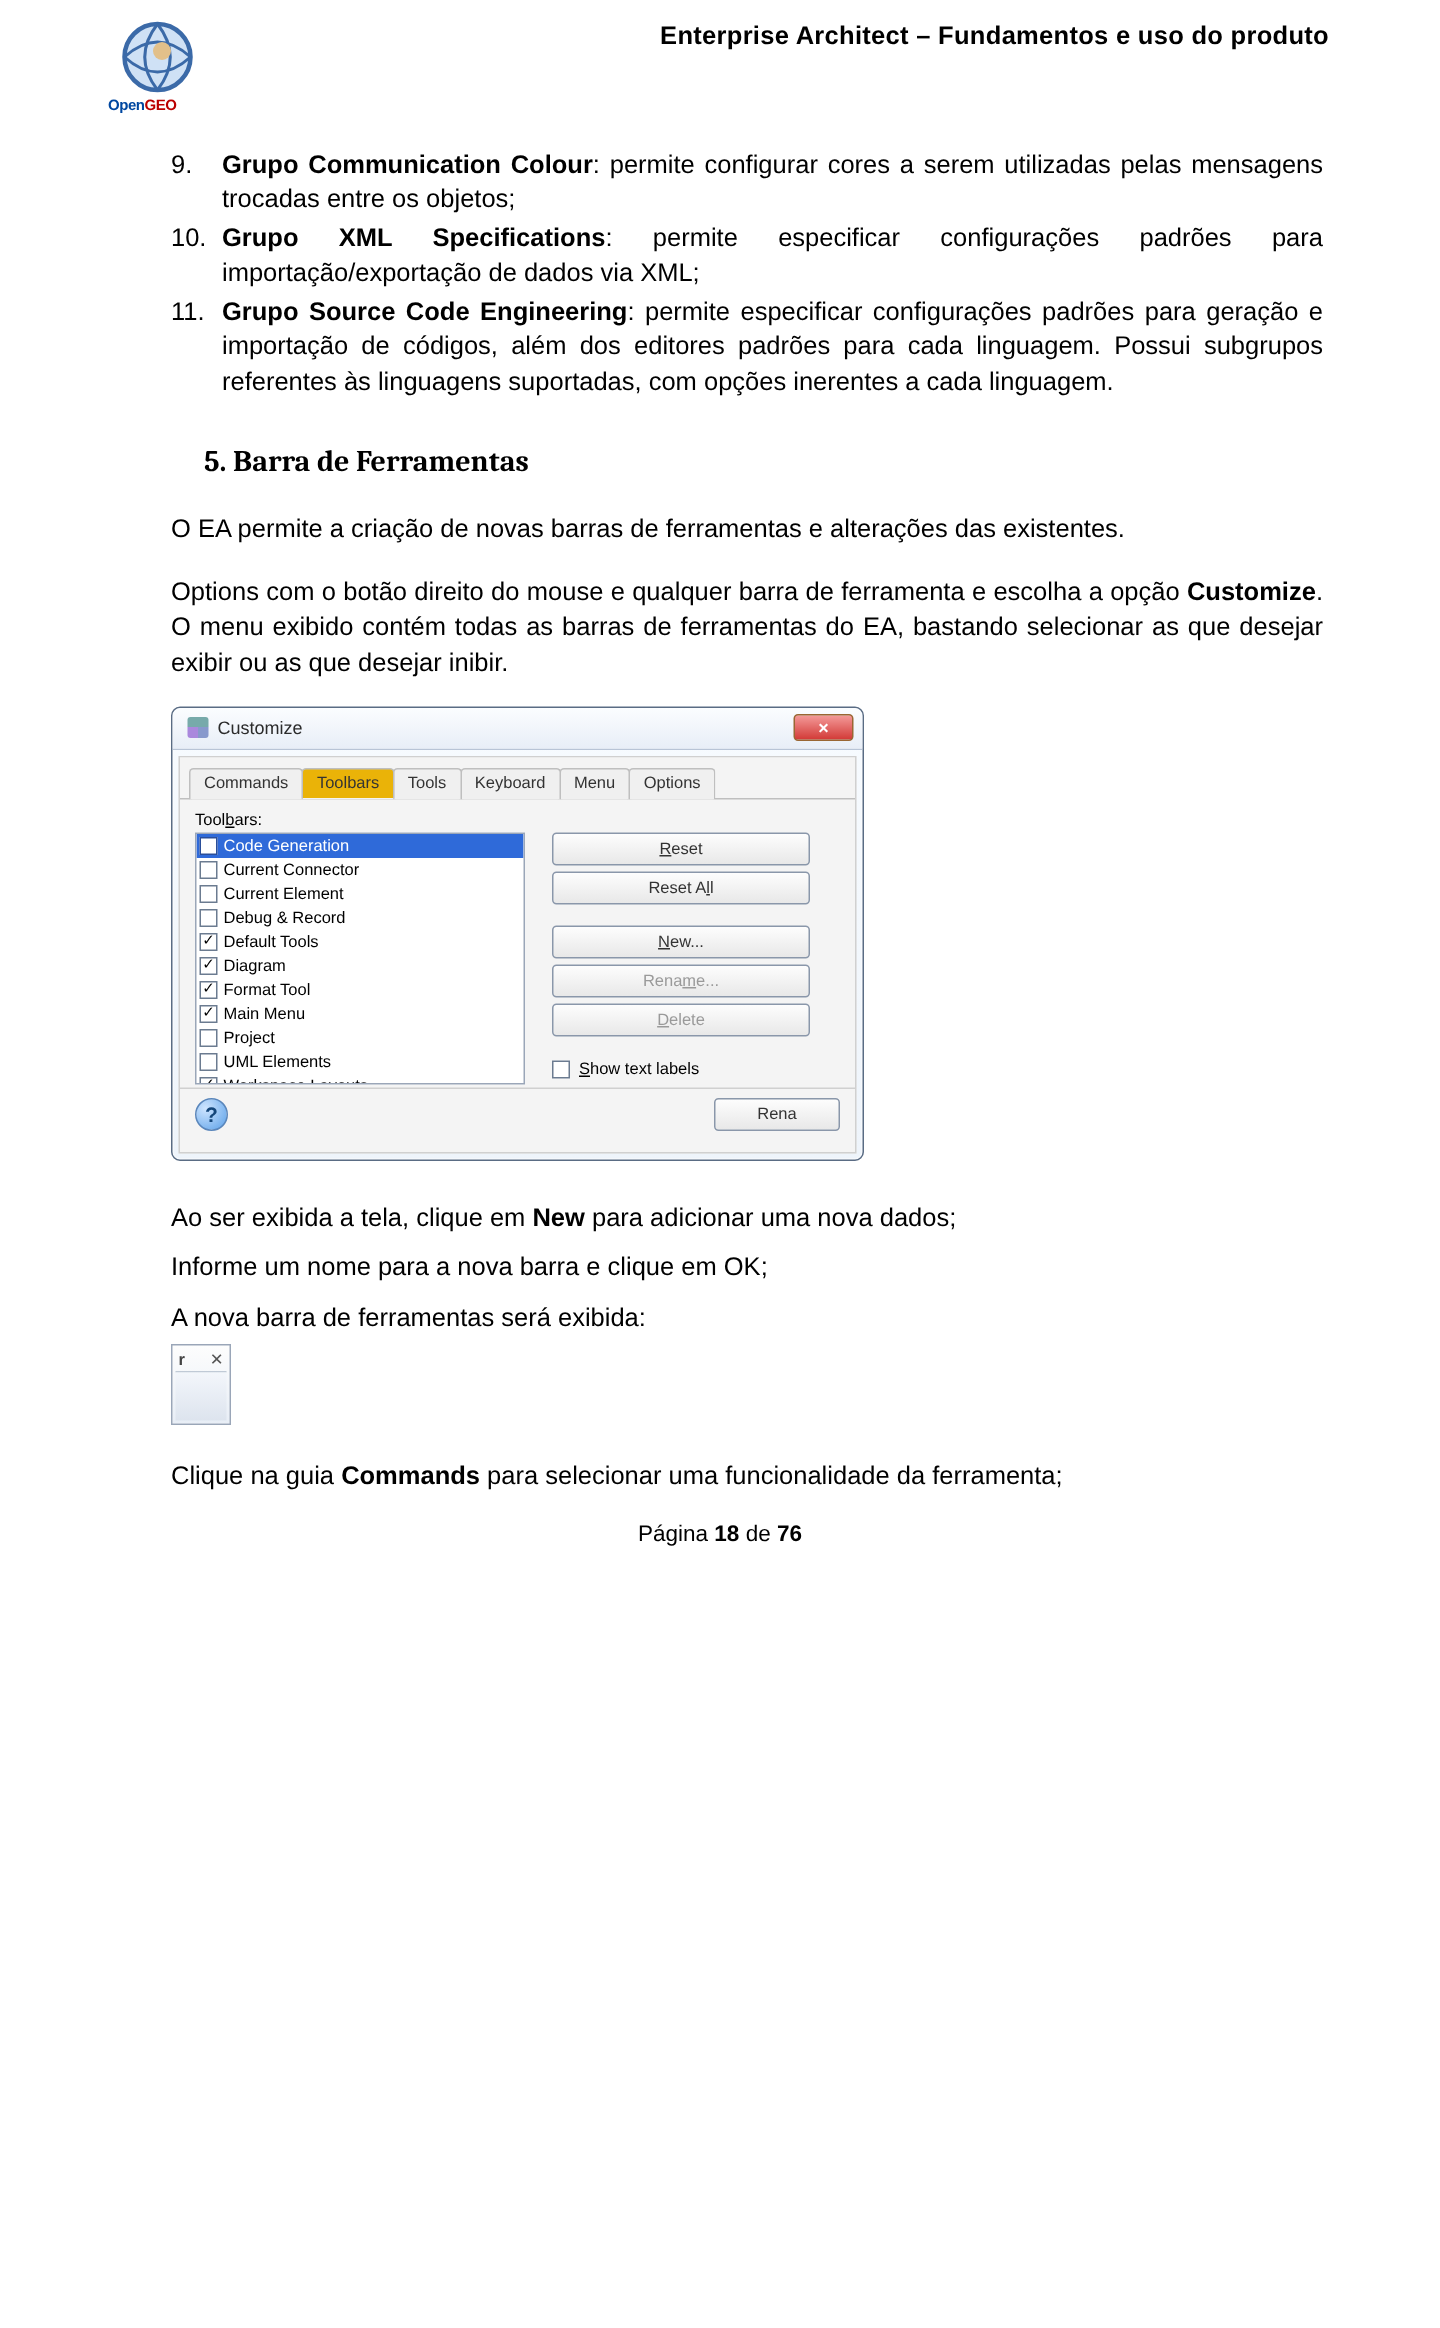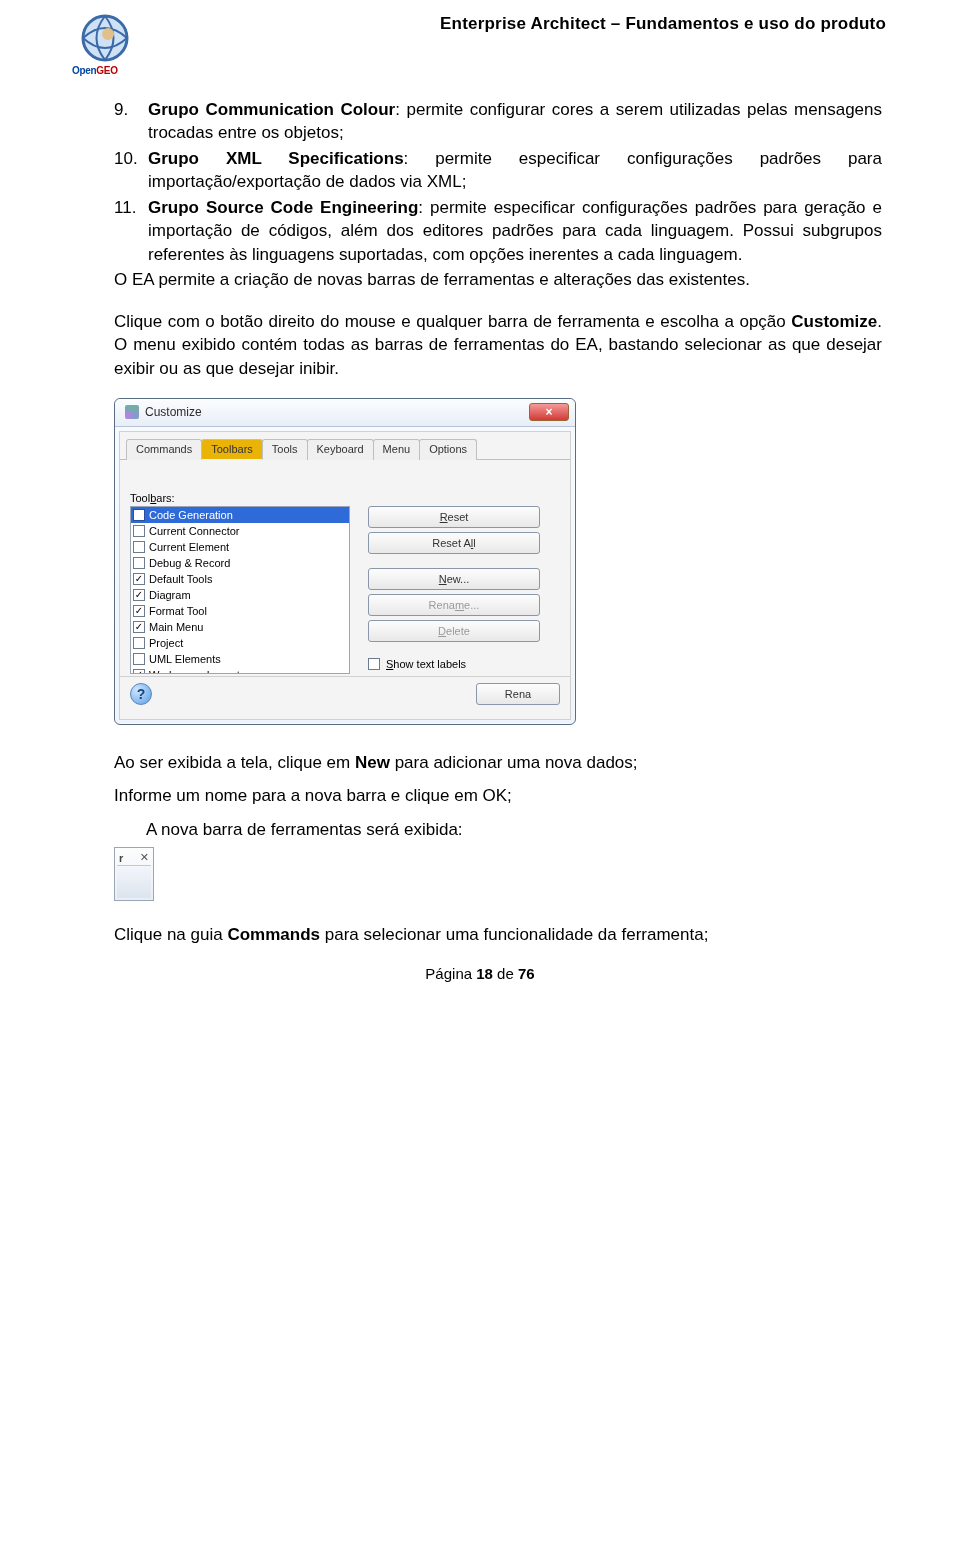--- a/index.html
+++ b/index.html
@@ -58,21 +58,21 @@
     font-size: 20px;
     font-weight: 700;
     margin: 30px 0 22px 22px;
   }
   p.body {
     font-size: 17px;
     line-height: 1.38;
     text-align: justify;
     margin-bottom: 18px;
   }
-  p.body.tight { margin-bottom: 6px; margin-left: 32px; }
+  p.body.tight { margin-bottom: 6px; }
   p.sub { margin-bottom: 10px; }
   
   .dialog {
     width: 462px;
     border: 1px solid #5a6c84;
     border-radius: 6px;
     background: linear-gradient(#f7fbff 0, #eef4fb 100%);
     box-shadow: 0 0 0 1px rgba(255,255,255,.4) inset;
     margin: 8px 0 26px 0;
     font-size: 12px;
@@ -128,21 +128,20 @@
   }
   .tab.active {
     background: #eab308;
     border-bottom: 1px solid #f4f4f4;
     z-index: 2;
   }
   .dlg-main {
     display: flex;
     padding: 8px 10px 2px 10px;
     gap: 18px;
-    margin-top: 24px;
   }
   .tb-label { font-size: 11px; margin-bottom: 2px; }
   .tb-label u { text-decoration: underline; }
   .listbox {
     width: 220px; height: 168px;
     background: #fff;
     border: 1px solid #9aa6b8;
     overflow: hidden;
     font-size: 11px;
   }
@@ -252,24 +251,25 @@
       </div>
     </li>
     <li>
       <div class="li-row">
         <div class="li-num">11.</div>
         <div class="li-body"><span class="b">Grupo Source Code Engineering</span><span>: permite especificar configurações padrões para geração e importação de códigos, além dos editores padrões para cada linguagem. Possui subgrupos referentes às linguagens suportadas, com opções inerentes a cada linguagem.</span></div>
       </div>
     </li>
   </ol>
 
+  <h2 class="section"><span>5.</span> <span>Barra de Ferramentas</span></h2>
 
   <p class="body">O EA permite a criação de novas barras de ferramentas e alterações das existentes.</p>
   <p class="body">
-    <span>Clique com o botão direito do mouse e qualquer barra de ferramenta e escolha a opção </span><span class="b">Customize</span><span>. O menu exibido contém todas as barras de ferramentas do EA, bastando selecionar as que desejar exibir ou as que desejar inibir.</span>
+    <span>Options com o botão direito do mouse e qualquer barra de ferramenta e escolha a opção </span><span class="b">Customize</span><span>. O menu exibido contém todas as barras de ferramentas do EA, bastando selecionar as que desejar exibir ou as que desejar inibir.</span>
   </p>
 
   <div class="dialog">
     <div class="dlg-titlebar">
       <div class="dlg-ico"></div>
       <div class="dlg-title">Customize</div>
       <div class="dlg-close">
         <span>×</span>
       </div>
     </div>

